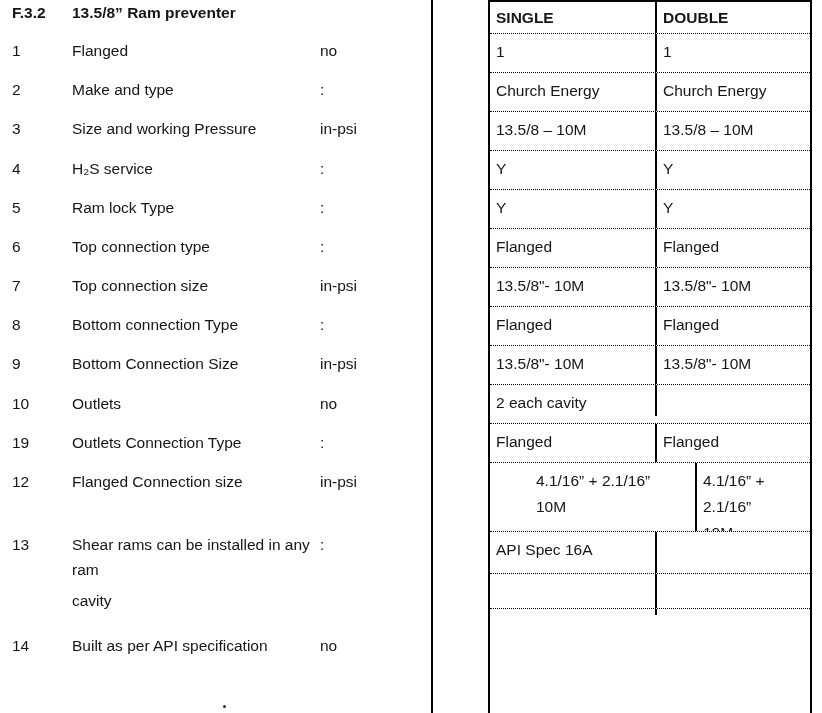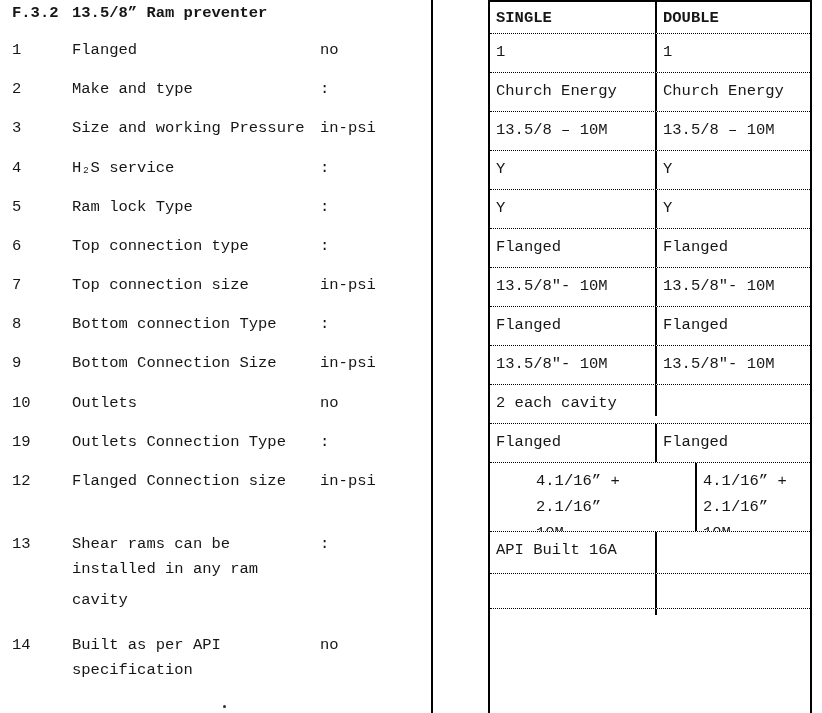--- a/index.html
+++ b/index.html
@@ -1,18 +1,18 @@
 <!DOCTYPE html>
 <html><head>
 <meta charset="utf-8">
 <style>
   html,body{margin:0;padding:0;background:#fff;}
   .page{
     position:relative;width:822px;height:713px;background:#ffffff;
-    font-family:Liberation Mono, monospace;
+    font-family:Liberation Sans, sans-serif;
     font-size:15.5px;color:#161616;overflow:hidden;
   }
   
   .left-header{position:absolute;left:0;top:3px;width:431px;font-weight:bold;line-height:20px;}
   .left-header .num{position:absolute;left:12px;top:0;}
   .left-header .ttl{position:absolute;left:72px;top:0;}
   .left-row{position:absolute;left:0;width:431px;}
   .left-row .num{position:absolute;left:12px;top:0;line-height:25px;}
   .left-row .lblwrap{position:absolute;left:72px;top:0;width:240px;}
   .left-row .lbl{line-height:25px;}
@@ -198,21 +198,21 @@
         <div class="cell c1">Flanged</div>
         <div class="cell c2">Flanged</div>
       </div>
       <div class="trow" style="height: 69px; padding-left: 40px;">
         <div class="cell c1">4.1/16” + 2.1/16”
 10M</div>
         <div class="cell c2">4.1/16” + 2.1/16”
 10M</div>
       </div>
       <div class="trow" style="height: 42px;">
-        <div class="cell c1">API Built 16A</div>
+        <div class="cell c1">API Spec 16A</div>
       </div>
       <div class="trow" style="height: 35px;">
         <div class="cell c1"></div>
         <div class="cell c2"></div>
       </div>
       <div class="trow stub" style="height: 6px;">
         <div class="cell c1"></div>
         <div class="cell c2"></div>
       </div>
     </div>

